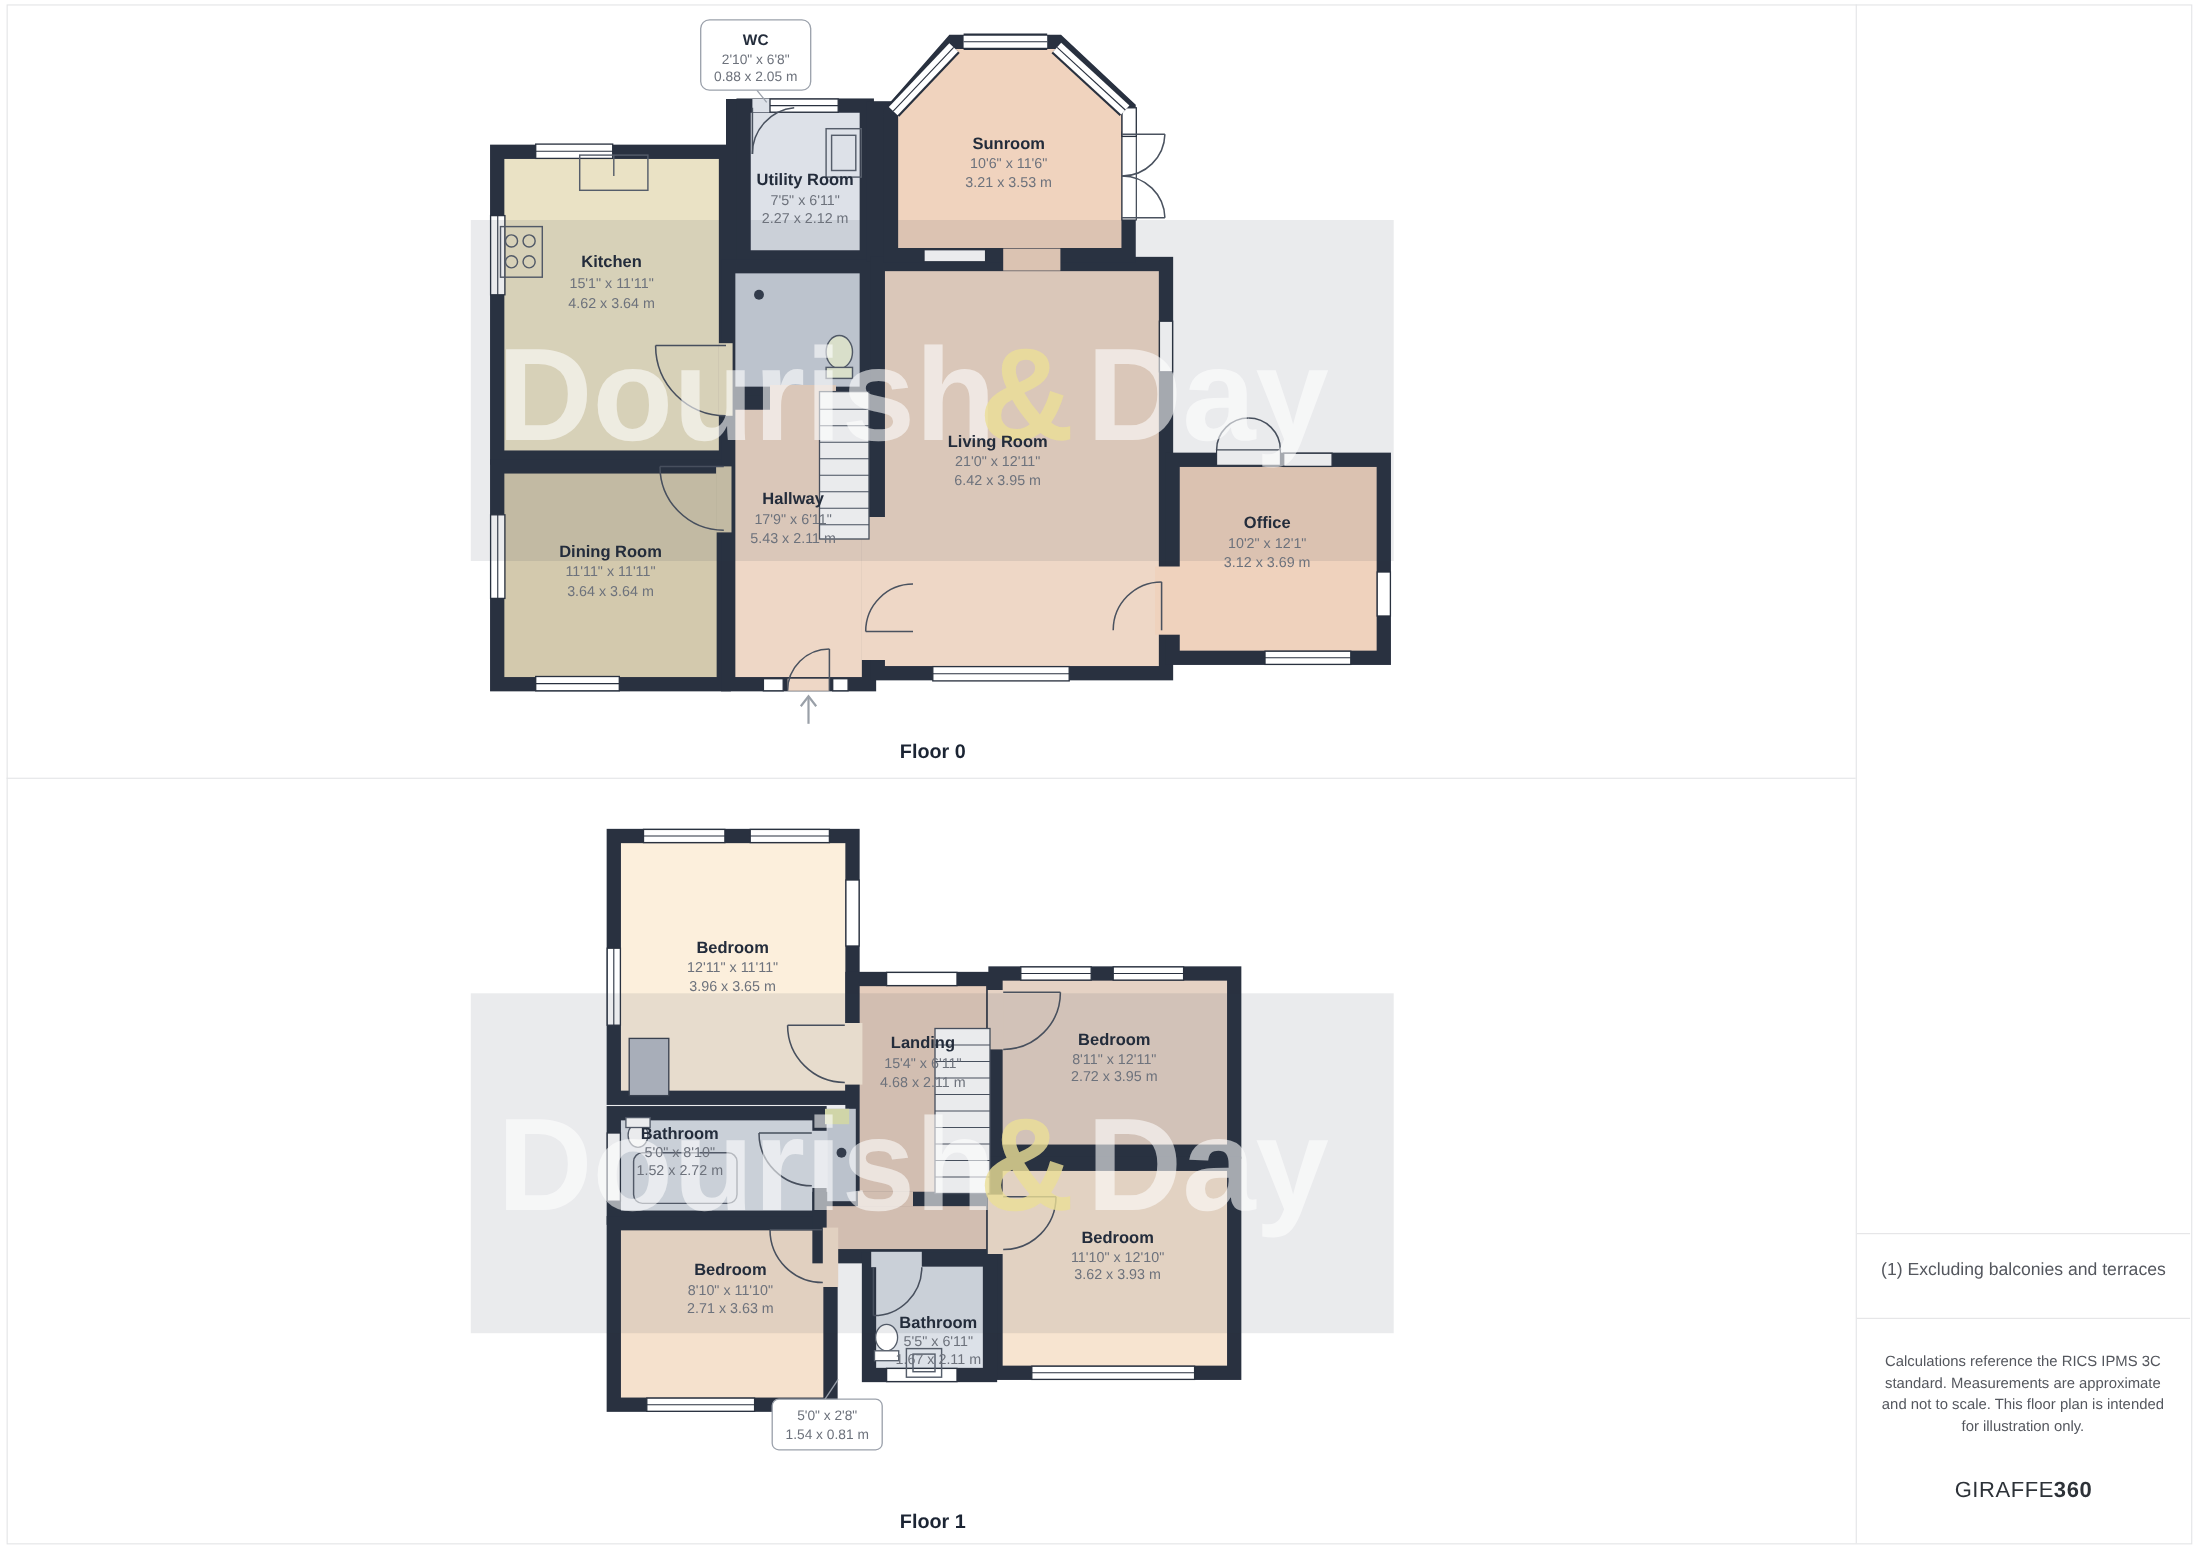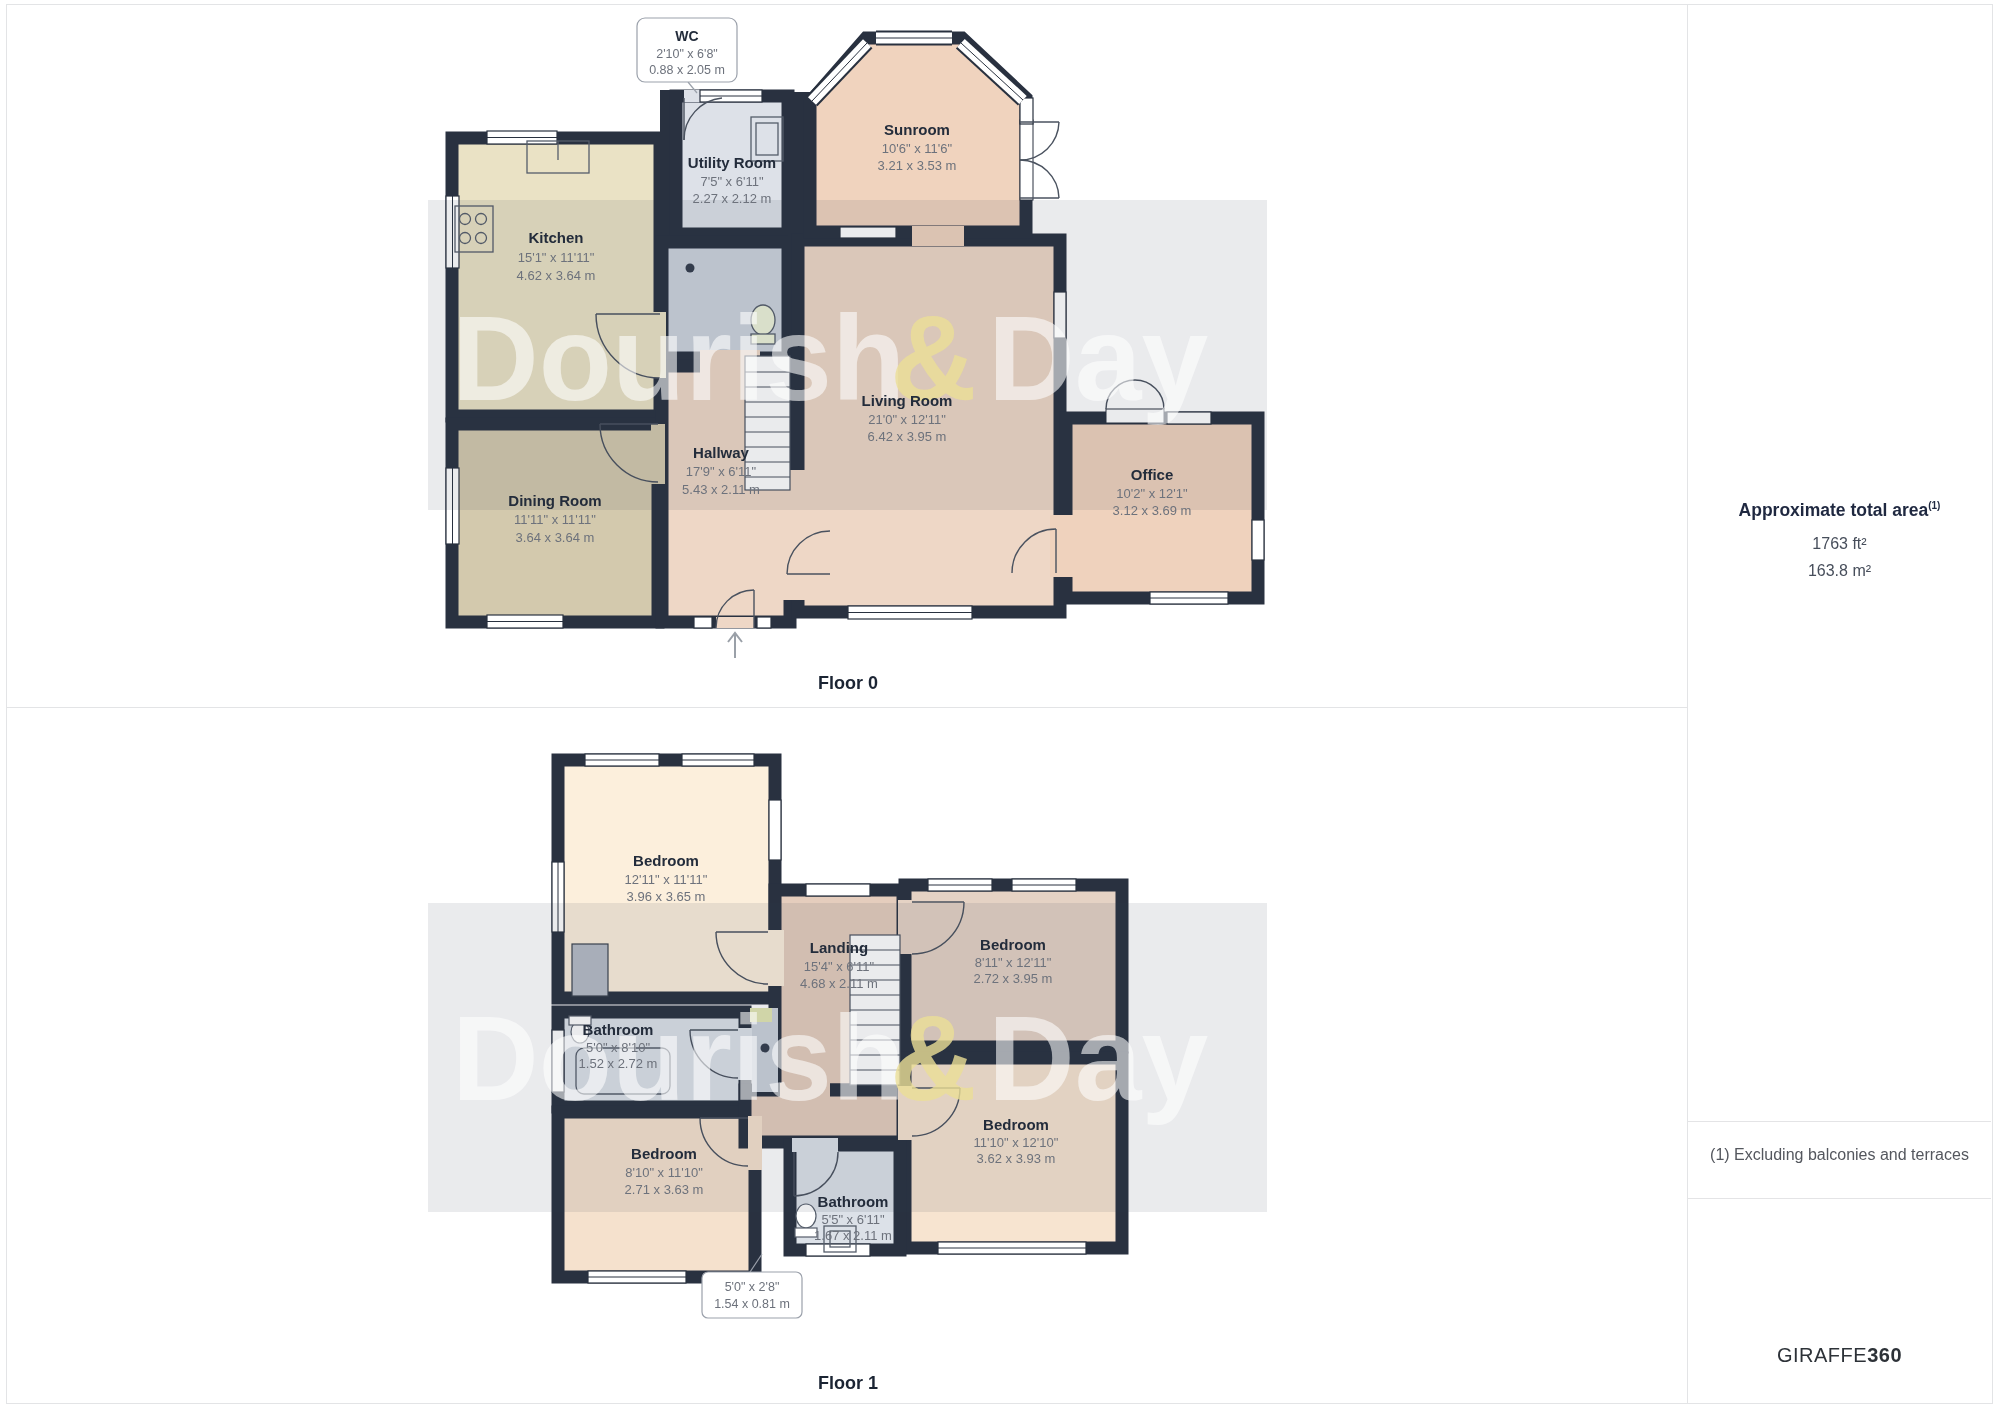--- a/index.html
+++ b/index.html
@@ -330,27 +330,21 @@
     <g>
       <line x1="750" y1="1272" x2="762" y2="1254" stroke="#9ba1ab" stroke-width="1.2"></line>
       <rect x="702" y="1272" width="100" height="46" rx="6" fill="#ffffff" stroke="#9ba1ab" stroke-width="1.2"></rect>
       <text class="cd" x="752" y="1291">5'0" x 2'8"</text>
       <text class="cd" x="752" y="1308">1.54 x 0.81 m</text>
     </g>
 
     <text class="fl" x="848" y="1389">Floor 1</text>
   </svg>
 
-  <div class="sb area-block">
-    <div class="area-title"><span>Approximate total area</span><sup>(1)</sup></div>
-    <div class="area-val">
-      <div>1763 ft²</div>
-      <div>163.8 m²</div>
-    </div>
-  </div>
 
   <div class="sb-line" style="top:1121px"></div>
   <div class="sb footnote">(1) Excluding balconies and terraces</div>
   <div class="sb-line" style="top:1198px"></div>
 
+  <div class="sb disclaimer">Calculations reference the RICS IPMS 3C standard. Measurements are approximate and not to scale. This floor plan is intended for illustration only.</div>
 
   <div class="sb brand"><span>GIRAFFE</span><b>360</b></div>
 </div>
 
 </body></html>

